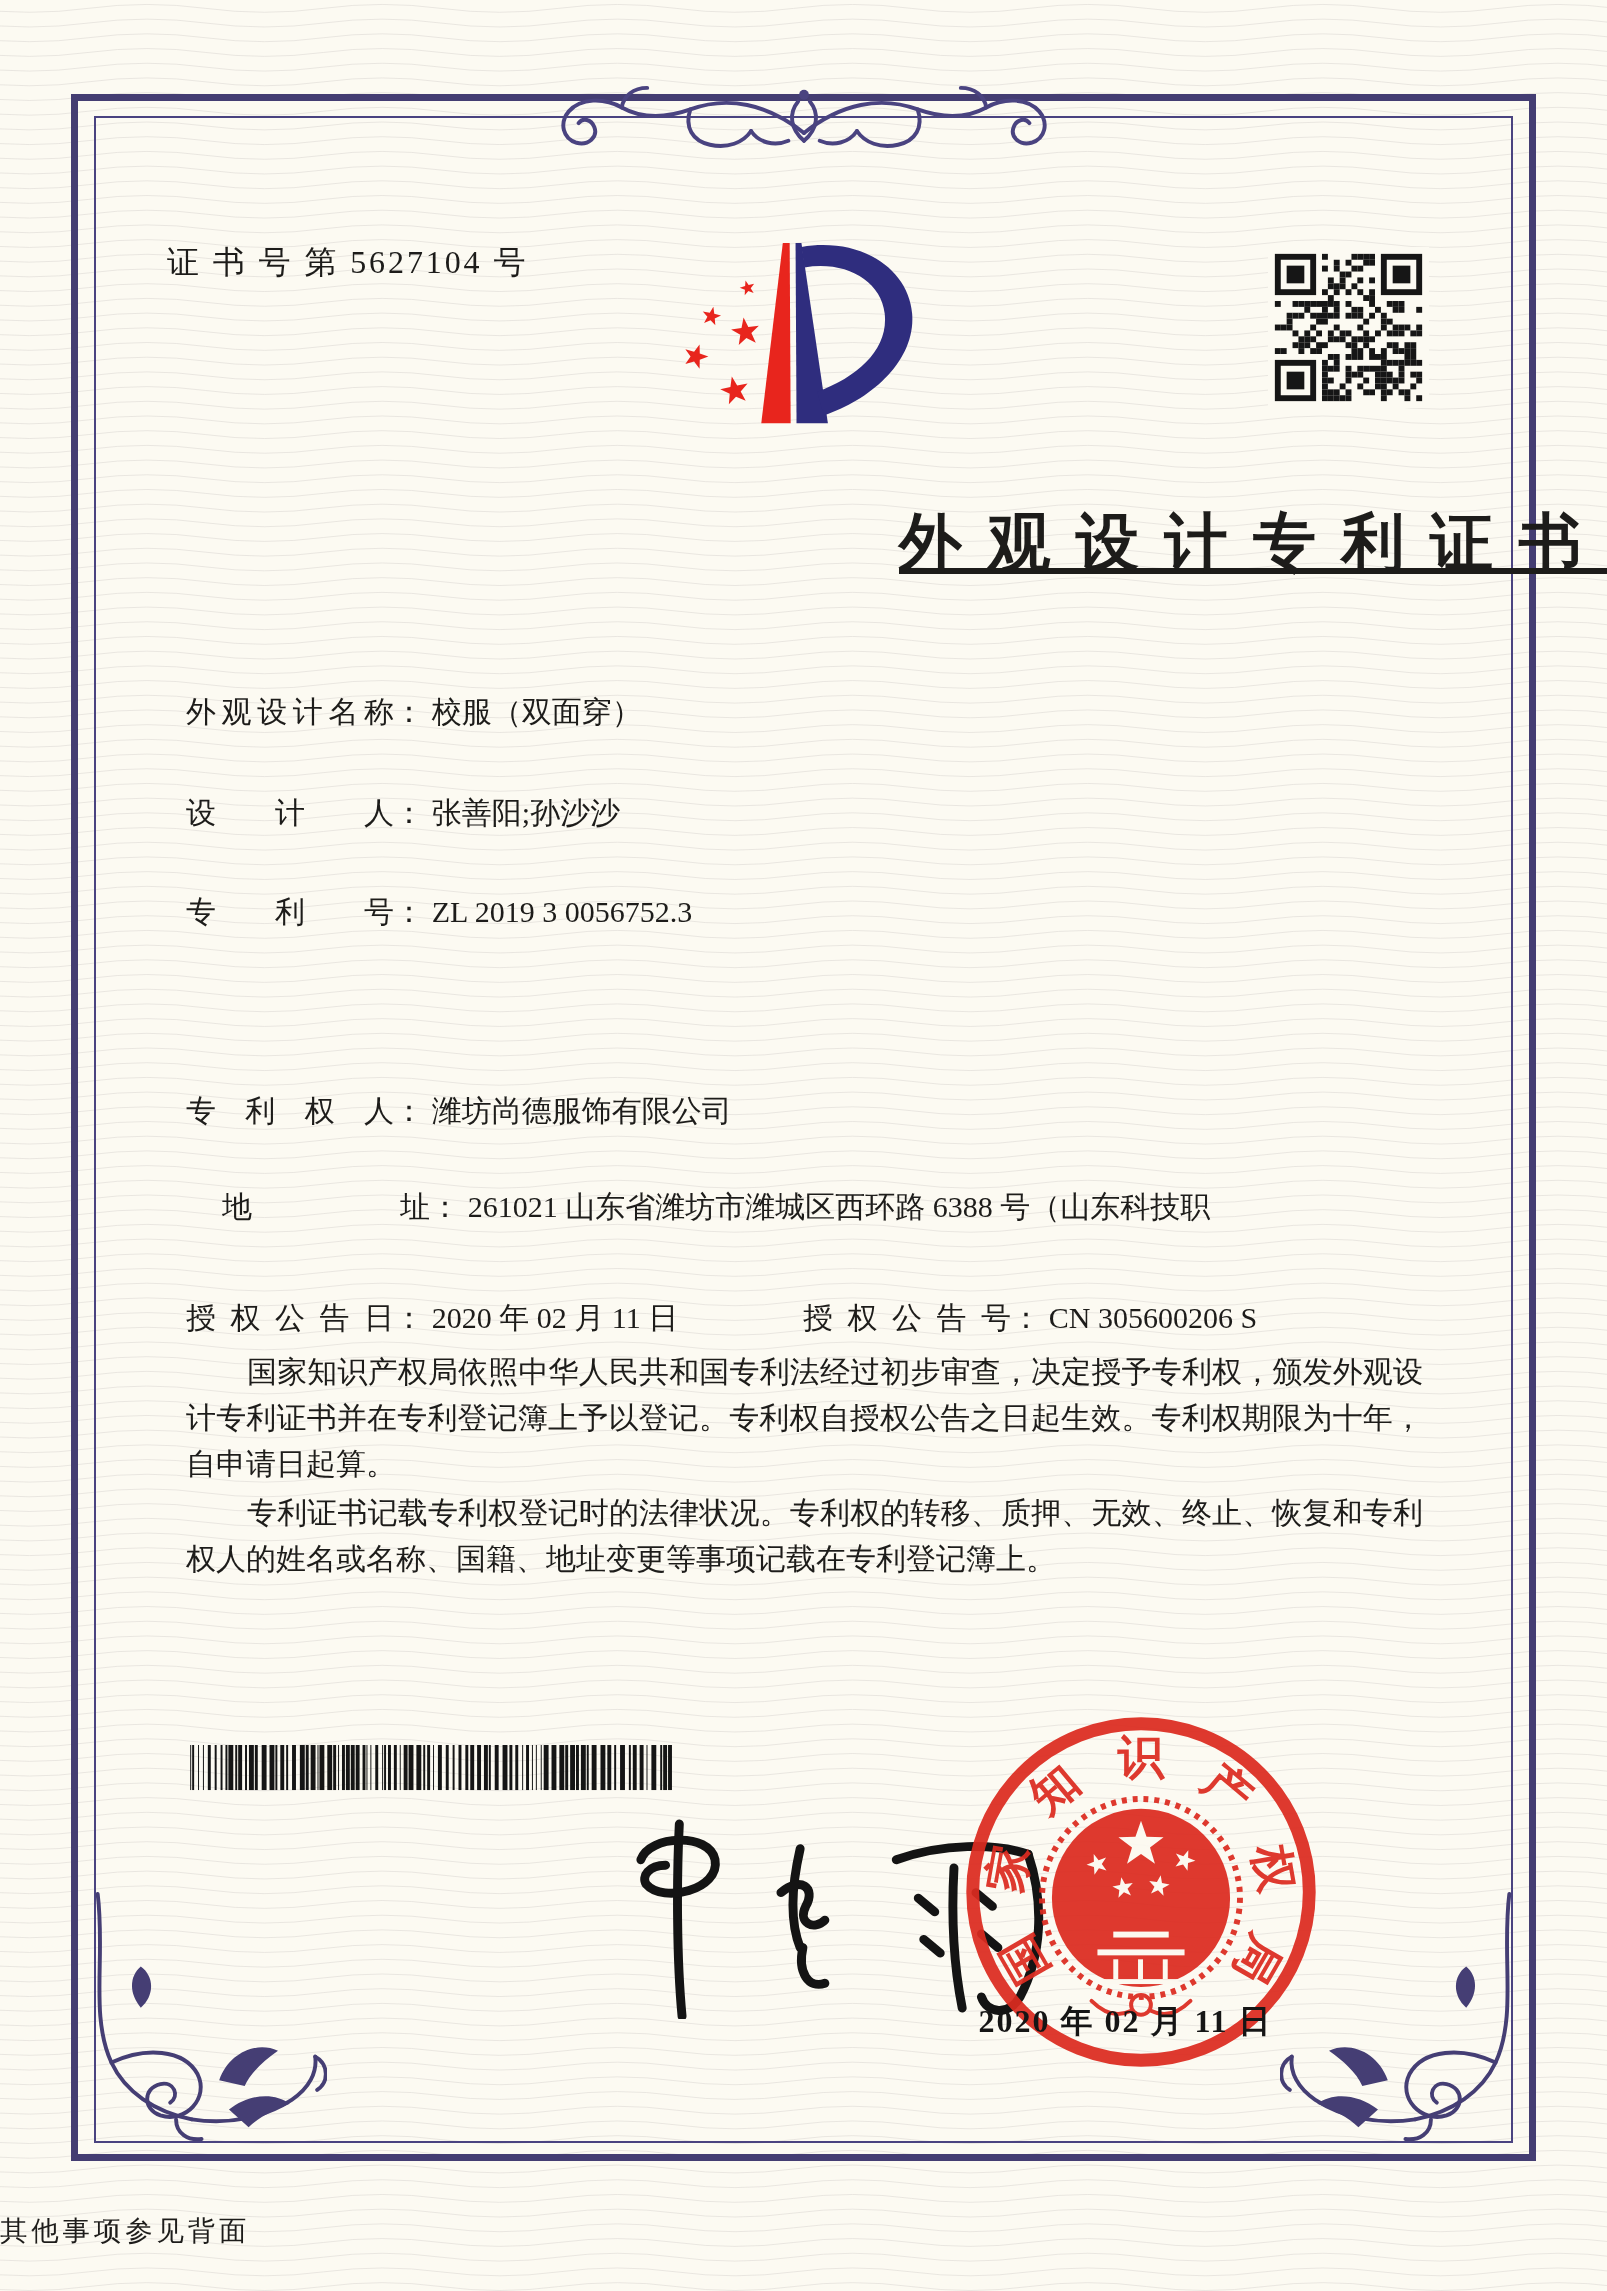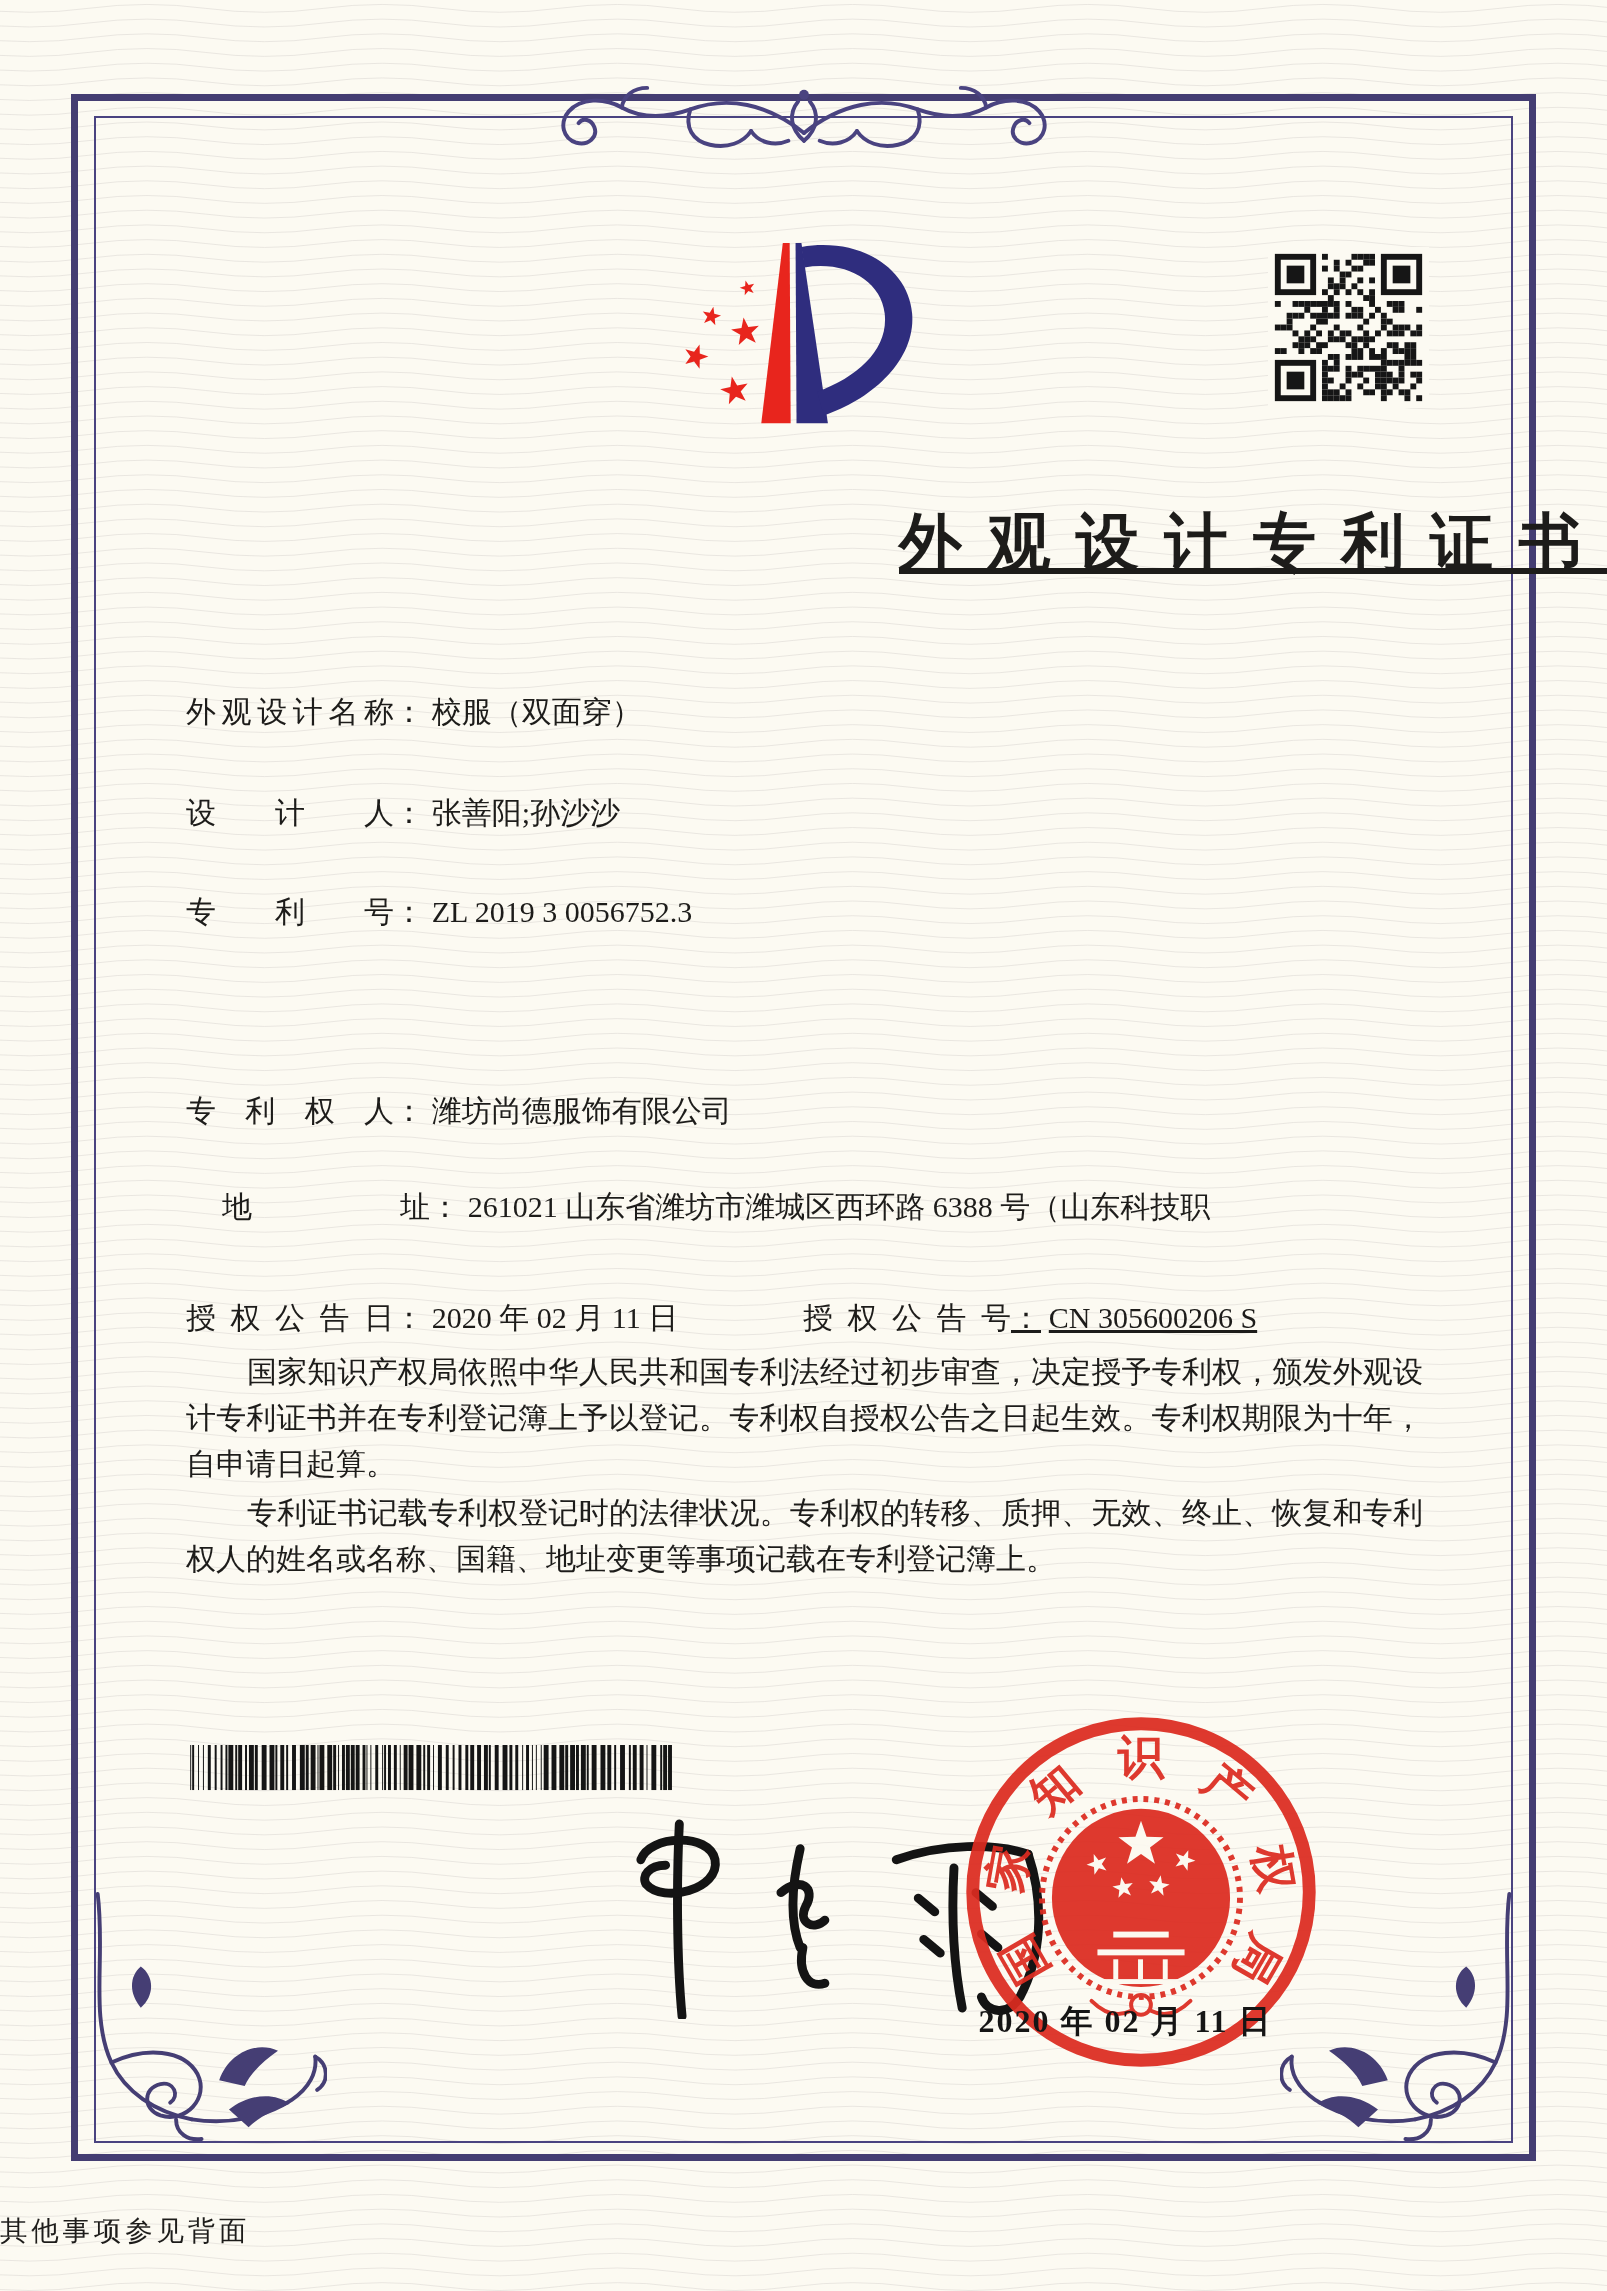--- a/index.html
+++ b/index.html
@@ -14,21 +14,21 @@
                 border:2px solid #4a4380;}
   .cert-no{left:167px;top:241px;font-size:32px;letter-spacing:2.9px;white-space:nowrap;}
   .title{left:0;right:0;top:500px;text-align:right;font-size:63px;font-weight:700;
          letter-spacing:25.5px;text-indent:25.5px;white-space:nowrap;text-decoration:underline;}
   .row{position:absolute;left:186px;font-size:30px;white-space:nowrap;width:1333px;}
   .f-label{display:inline-block;width:208px;text-align:justify;text-align-last:justify;
            vertical-align:top;}
   .f-colon{margin-right:7.8px;}
   .addr-row{line-height:63px;margin-left:36px;}
   .addr-val{display:inline-block;vertical-align:top;white-space:normal;width:1010px;}
-  .grant2{position:absolute;left:617px;top:0;white-space:nowrap;text-decoration:underline;}
+  .grant2{position:absolute;left:617px;top:0;white-space:nowrap;}
   .para{position:absolute;left:186px;width:1237px;font-size:30px;line-height:46px;
         text-align:justify;text-indent:61px;}
   .officer{left:200px;top:1851px;font-family:"Liberation Sans","DejaVu Sans",sans-serif;
            font-size:36px;font-weight:700;line-height:67px;letter-spacing:5.9px;color:#161616;}
   .seal-date{left:959px;top:2000px;width:333px;text-align:center;font-size:32px;
              font-weight:600;letter-spacing:2px;color:#151515;white-space:nowrap;}
   .footer-page{left:0;top:2107px;width:1460px;text-align:center;font-size:26.5px;}
   .back-note{left:0;top:2213px;width:1419px;text-align:left;font-size:27.4px;letter-spacing:3.9px;}
   svg{display:block;}
 </style>
@@ -237,20 +237,21 @@
       <path d="M30,178 C64,162 104,164 118,190 C130,214 106,240 80,232 C62,226 62,204 80,200 C94,197 100,212 90,219"></path>
       <path d="M112,236 C150,242 186,234 214,216 C232,204 240,188 238,172"></path>
       <path d="M238,172 C252,180 252,198 240,206"></path>
       <path d="M96,236 C96,250 108,258 122,256"></path>
       <path d="M140,196 C150,168 178,156 200,166 C186,176 172,188 166,202 Z" fill="#453e74" stroke="none"></path>
       <path d="M150,226 C170,210 196,208 212,220 C196,226 180,234 170,244 Z" fill="#453e74" stroke="none"></path>
       <path d="M60,122 C48,108 48,90 60,80 C74,90 74,110 60,122 Z" fill="#453e74" stroke="none"></path>
     </g>
   </svg>
 
+  <div class="abs cert-no">证 书 号 第 5627104 号</div>
 
   <svg class="abs" style="left:679px;top:241px;" width="239" height="192" viewBox="0 0 244 196">
     <g id="logo-stars">
         <polygon points="67.9,40.3 71.1,45.0 76.7,43.6 73.2,48.2 76.2,53.0 70.8,51.1 67.1,55.5 67.3,49.7 62.0,47.6 67.5,46.0" fill="#e8251d"></polygon>
         <polygon points="35.1,67.2 36.0,74.3 42.9,76.0 36.5,79.0 37.1,86.1 32.2,80.9 25.6,83.7 29.0,77.4 24.3,72.0 31.4,73.3" fill="#e8251d"></polygon>
         <polygon points="65.9,78.1 70.8,87.7 81.5,86.4 73.9,94.0 78.4,103.8 68.8,98.9 61.0,106.2 62.6,95.6 53.2,90.4 63.8,88.7" fill="#e8251d"></polygon>
         <polygon points="21.0,105.6 21.2,114.9 30.0,118.0 21.2,121.1 21.0,130.4 15.4,122.9 6.5,125.6 11.8,118.0 6.5,110.4 15.4,113.1" fill="#e8251d"></polygon>
         <polygon points="53.9,138.3 59.4,147.5 70.0,145.5 63.0,153.6 68.1,163.0 58.2,158.9 50.9,166.7 51.8,156.0 42.1,151.4 52.5,149.0" fill="#e8251d"></polygon>
       </g>
     <polygon points="106,2 113,2 114,186 84,186" fill="#e8251d"></polygon>

